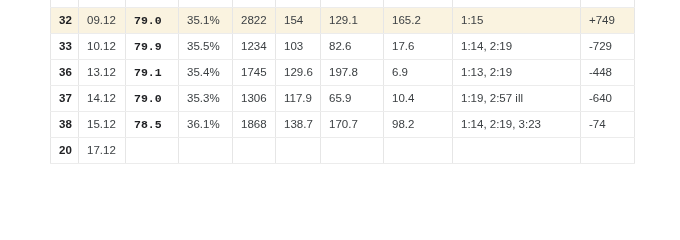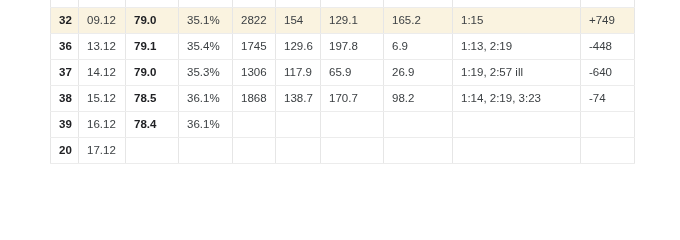--- a/index.html
+++ b/index.html
@@ -68,21 +68,21 @@
   col.c-percent  { width: 54px; }
   col.c-steps    { width: 43px; }
   col.c-val1     { width: 45px; }
   col.c-val2     { width: 63px; }
   col.c-val3     { width: 69px; }
   col.c-times    { width: 128px; }
   col.c-delta    { width: 54px; }
 
   
   td.col-idx { font-weight: bold; color: #202124; }
-  td.col-weight { font-weight: bold; color: #202124; }
+  td.col-weight { font-weight: bold; color: #202124; font-family: Liberation Mono, monospace; }
 
   
   tr.row-highlight > td { background: #faf3e0; }
 
   
   #left-gutter {
     position: absolute;
     left: 0;
     top: 0;
     width: 50px;
@@ -139,68 +139,68 @@
             <td class="col-weight">79.0</td>
             <td class="col-percent">35.1%</td>
             <td class="col-steps">2822</td>
             <td class="col-val1">154</td>
             <td class="col-val2">129.1</td>
             <td class="col-val3">165.2</td>
             <td class="col-times">1:15</td>
             <td class="col-delta">+749</td>
           </tr>
           <tr>
+            <td class="col-idx">33</td>
+            <td class="col-date">10.12</td>
+            <td class="col-weight">79.9</td>
+            <td class="col-percent">35.5%</td>
+            <td class="col-steps">1234</td>
+            <td class="col-val1">103</td>
+            <td class="col-val2">82.6</td>
+            <td class="col-val3">17.6</td>
+            <td class="col-times">1:14, 2:19</td>
+            <td class="col-delta">-729</td>
+          </tr>
+          <tr>
             <td class="col-idx">36</td>
             <td class="col-date">13.12</td>
             <td class="col-weight">79.1</td>
             <td class="col-percent">35.4%</td>
             <td class="col-steps">1745</td>
             <td class="col-val1">129.6</td>
             <td class="col-val2">197.8</td>
             <td class="col-val3">6.9</td>
             <td class="col-times">1:13, 2:19</td>
             <td class="col-delta">-448</td>
           </tr>
           <tr>
             <td class="col-idx">37</td>
             <td class="col-date">14.12</td>
             <td class="col-weight">79.0</td>
             <td class="col-percent">35.3%</td>
             <td class="col-steps">1306</td>
             <td class="col-val1">117.9</td>
             <td class="col-val2">65.9</td>
-            <td class="col-val3">26.9</td>
+            <td class="col-val3">10.4</td>
             <td class="col-times">1:19, 2:57 ill</td>
             <td class="col-delta">-640</td>
           </tr>
           <tr>
             <td class="col-idx">38</td>
             <td class="col-date">15.12</td>
             <td class="col-weight">78.5</td>
             <td class="col-percent">36.1%</td>
             <td class="col-steps">1868</td>
             <td class="col-val1">138.7</td>
             <td class="col-val2">170.7</td>
             <td class="col-val3">98.2</td>
             <td class="col-times">1:14, 2:19, 3:23</td>
             <td class="col-delta">-74</td>
           </tr>
           <tr>
-            <td class="col-idx">39</td>
-            <td class="col-date">16.12</td>
-            <td class="col-weight">78.4</td>
-            <td class="col-percent">36.1%</td>
-            <td class="col-steps"></td>
-            <td class="col-val1"></td>
-            <td class="col-val2"></td>
-            <td class="col-val3"></td>
-            <td class="col-times"></td>
-            <td class="col-delta"></td>
-          </tr>
-          <tr>
             <td class="col-idx">20</td>
             <td class="col-date">17.12</td>
             <td class="col-weight"></td>
             <td class="col-percent"></td>
             <td class="col-steps"></td>
             <td class="col-val1"></td>
             <td class="col-val2"></td>
             <td class="col-val3"></td>
             <td class="col-times"></td>
             <td class="col-delta"></td>

